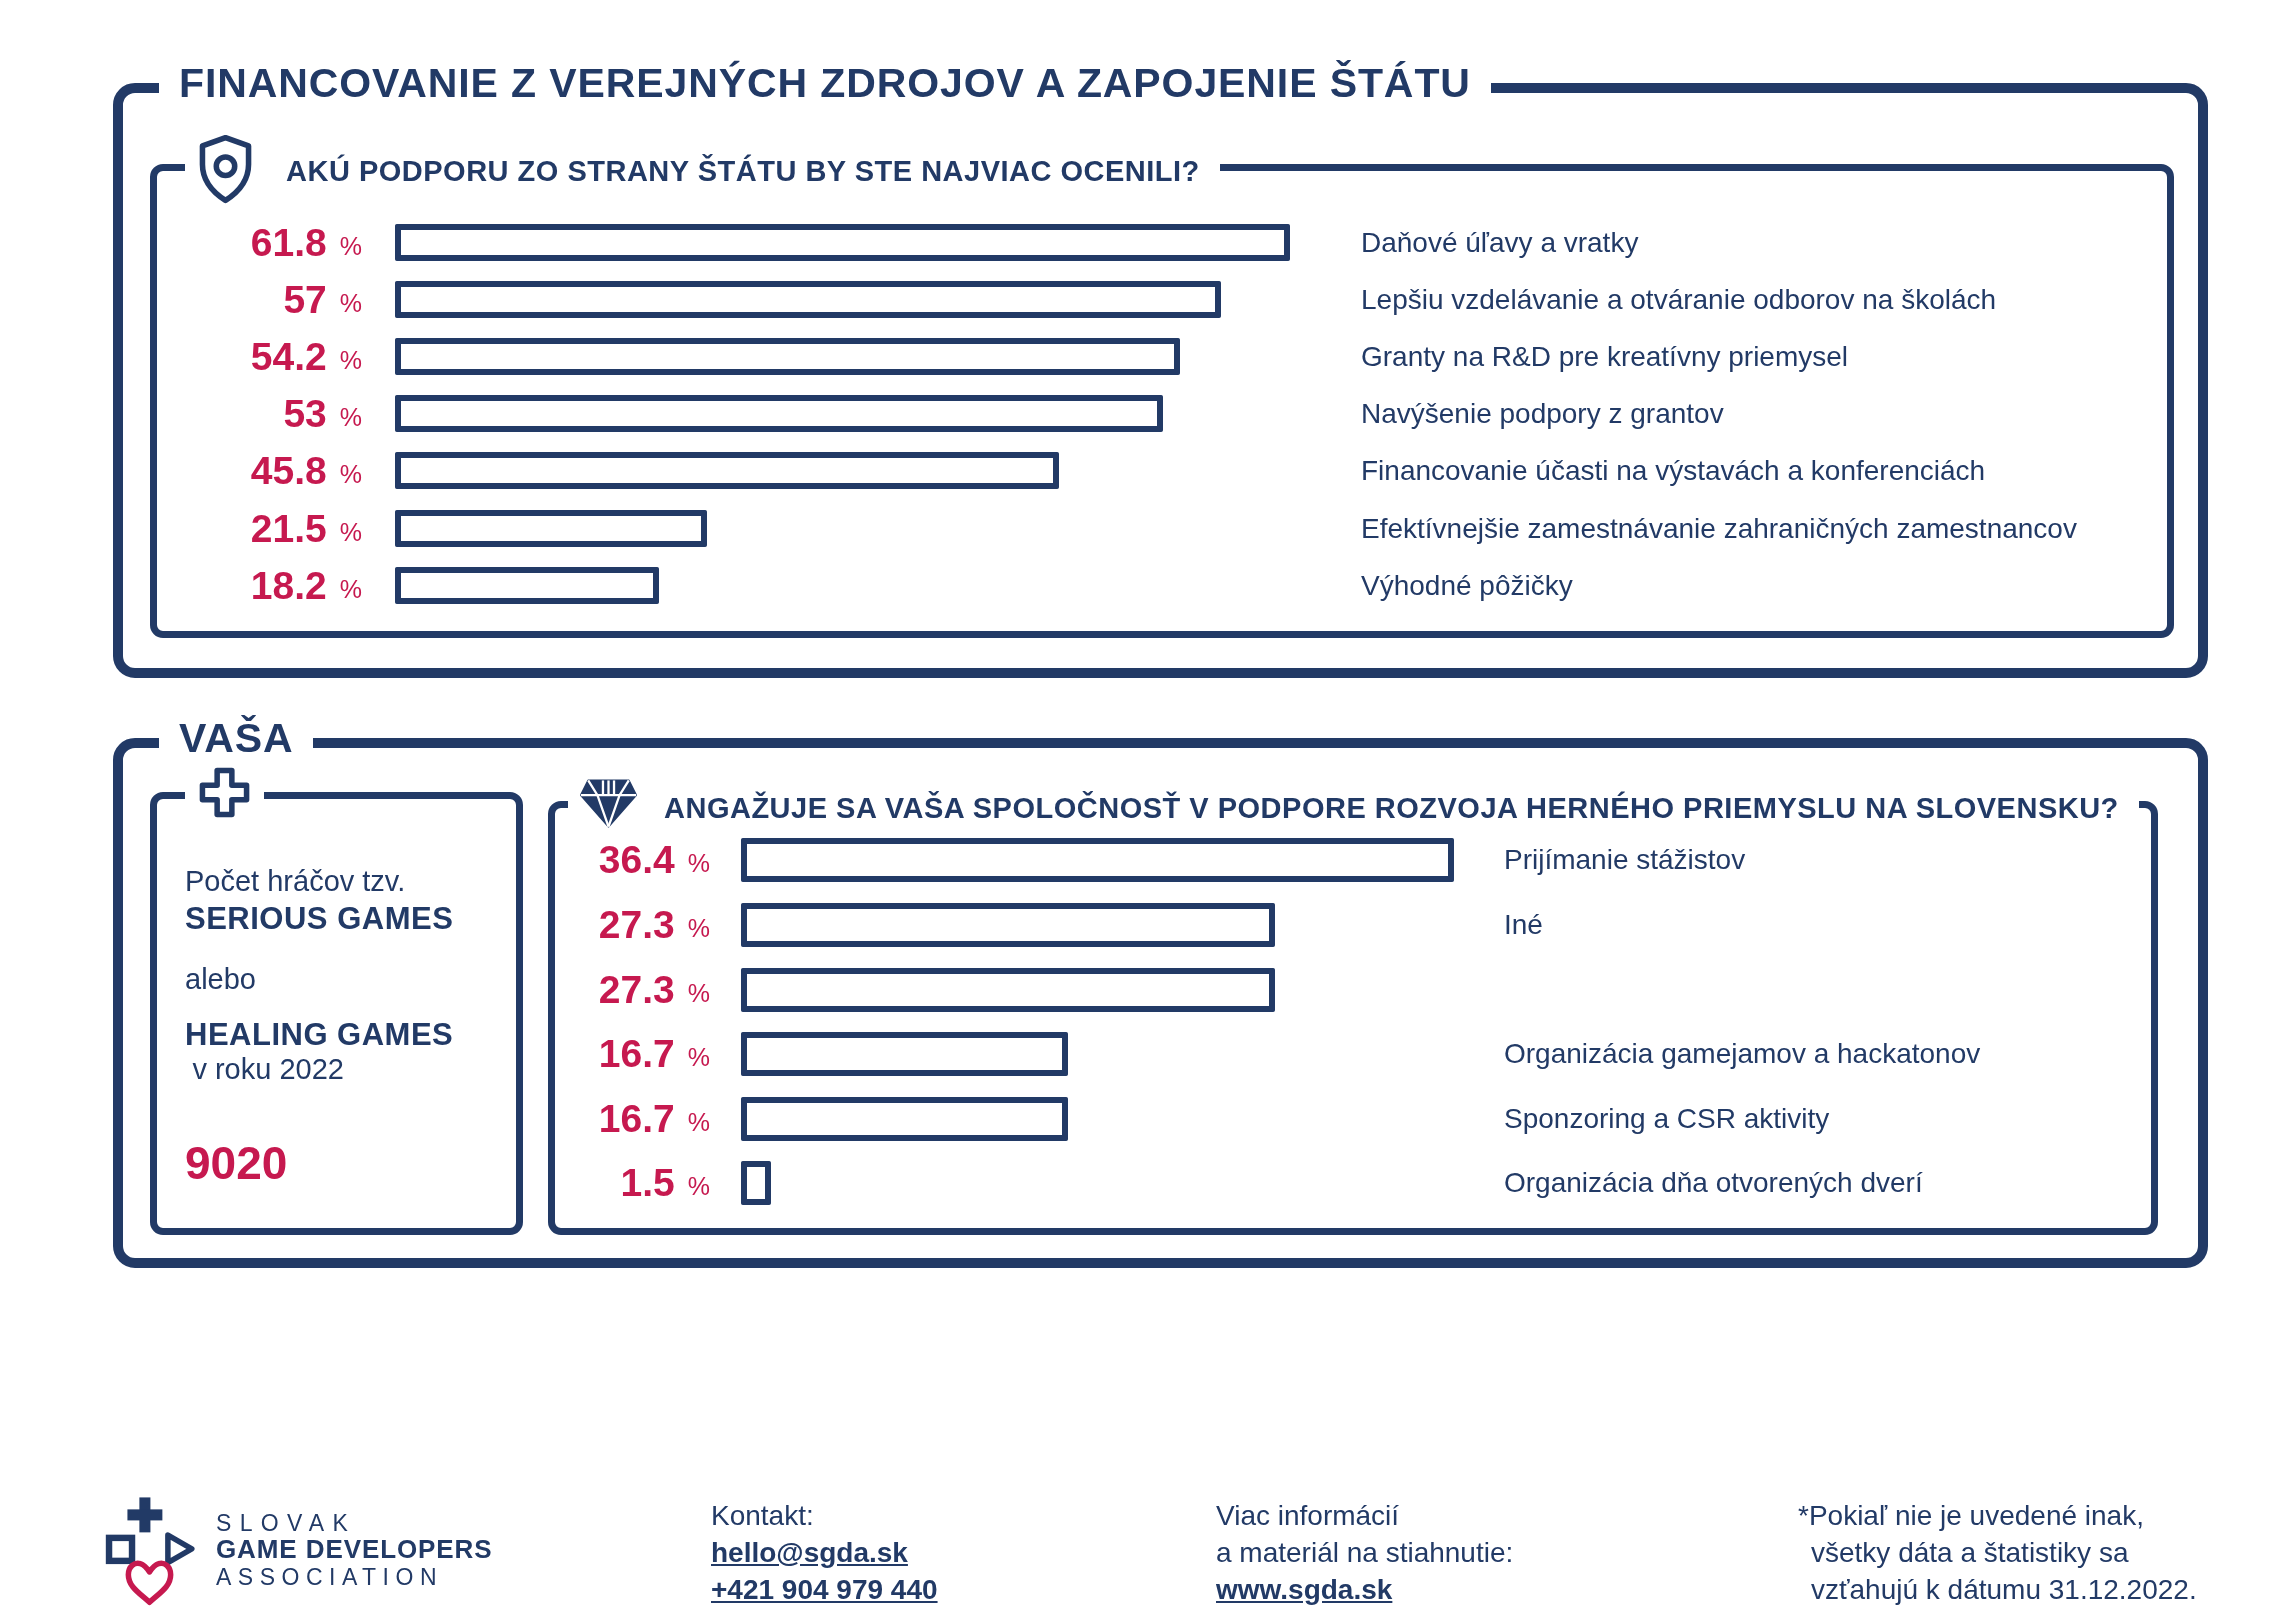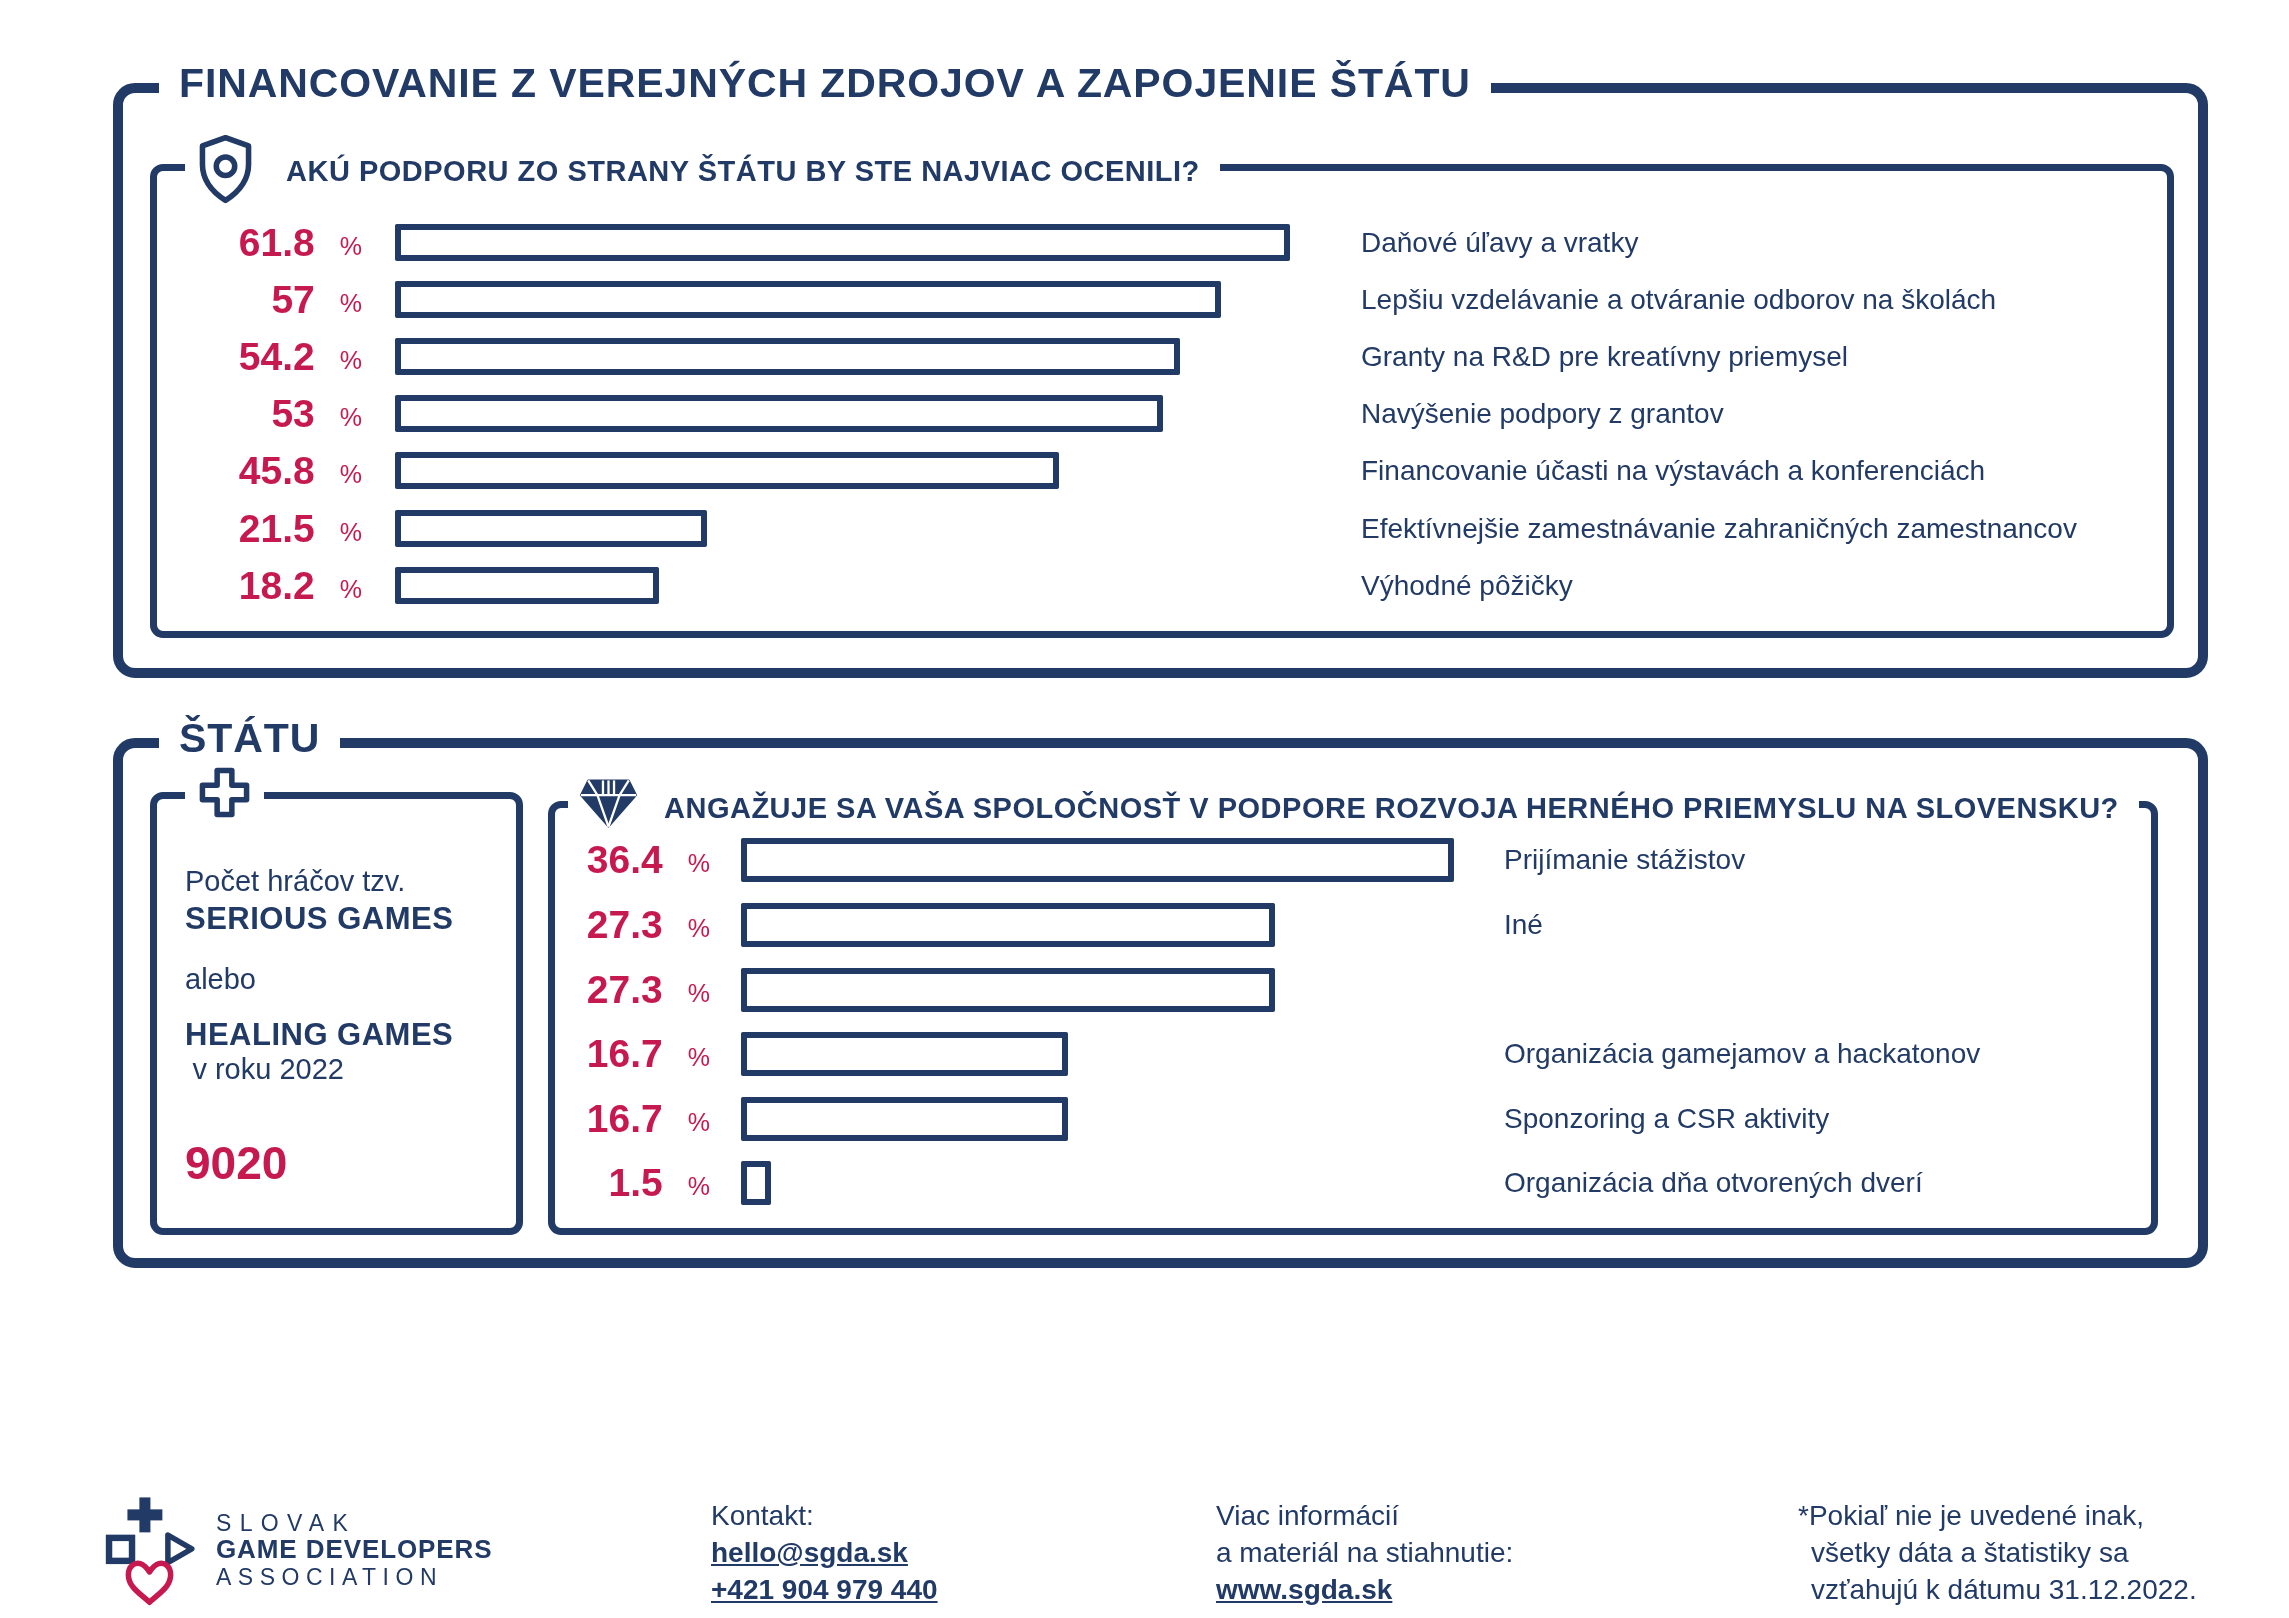--- a/index.html
+++ b/index.html
@@ -43,21 +43,21 @@
     background:#fff;
     padding:3.7px 11px;
     z-index:4;
     line-height:0;
   }
   
   .crow{position:absolute;left:0;right:0;}
   .pct{
     position:absolute;left:0;top:0;
     display:flex;align-items:center;justify-content:flex-end;
-    gap:25px;color:var(--crimson);
+    gap:13px;color:var(--crimson);
   }
   .num{font-weight:bold;font-size:39px;}
   .sym{font-size:25px;padding-top:7.4px;}
   .bar{
     position:absolute;top:0;
     box-sizing:border-box;
     border:6.5px solid var(--navy);
     background:#fff;
     border-radius:1.8px;
   }
@@ -146,21 +146,21 @@
       <div class="pct" style="width: 205px; height: 37px;">
         <span class="num">18.2</span>
         <span class="sym">%</span>
       </div>
       <div class="bar" style="left: 238px; width: 264px; height: 37px;"></div>
       <div class="lbl" style="left: 1204px; height: 37px;">Výhodné pôžičky</div>
     </div>
   </div>
 
 <div class="box" style="left:113px;top:738px;width:2095px;height:530px;"></div>
-<div class="boxtitle t-main" style="left:159px;top:707px;">ŠTÁTU</div>
+<div class="boxtitle t-main" style="left:159px;top:707px;">VAŠA</div>
 
 <div class="box inner" style="left:150px;top:792px;width:373px;height:443px;">
   <span class="chip" style="left:28px;top:-39px;">
     <svg width="57" height="57" viewBox="0 0 62 62">
       <path d="M23 7 H39 V23 H55 V39 H39 V55 H23 V39 H7 V23 H23 Z" fill="#ffffff" stroke="var(--navy)" stroke-width="6" stroke-linejoin="round"></path>
     </svg>
   </span>
   <div class="statline" style="top:66px;">Počet hráčov tzv.</div>
   <div class="statline bold" style="top:102px;">SERIOUS GAMES</div>
   <div class="statline" style="top:164px;">alebo</div>

